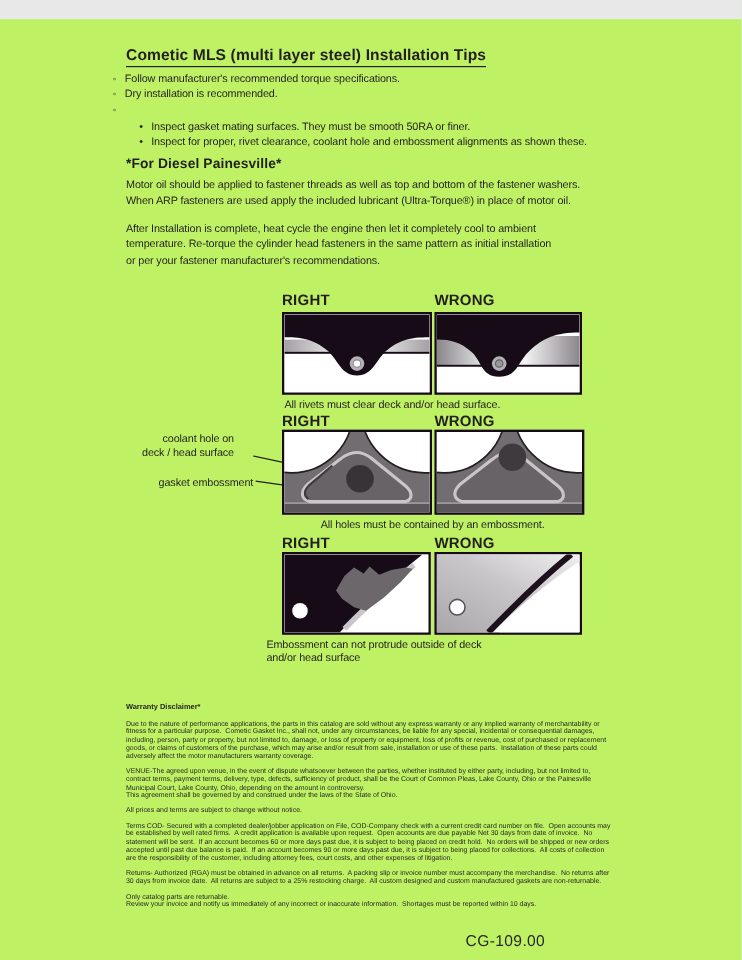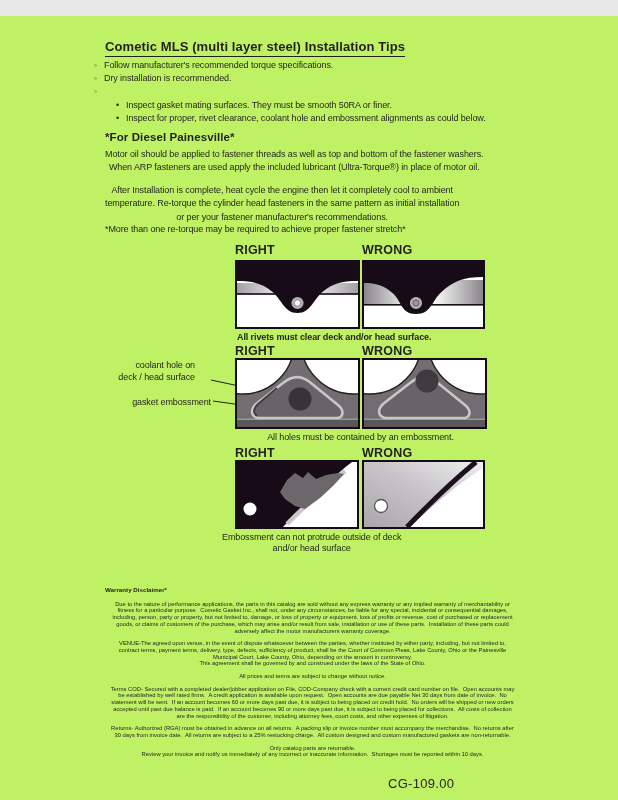--- a/index.html
+++ b/index.html
@@ -2,21 +2,21 @@
 <html><head>
 <meta charset="utf-8">
 <style>
   html,body{margin:0;padding:0;background:#e8e8e8;}
   .page{
     position:relative;width:618px;height:800px;background:#bef264;
     font-family:"Liberation Sans",sans-serif;color:#231f20;overflow:hidden;
     margin:16px auto;
   }
   .abs{position:absolute;}
-  .pre{white-space:pre;text-align:center;}
+  .pre{white-space:pre;}
   .title{
     font-size:13px;font-weight:bold;border-bottom:1.5px solid #231f20;
     padding-bottom:2px;letter-spacing:.1px;
   }
   .bullets{font-size:9px;line-height:13.2px;letter-spacing:-.1px;}
   .brow{display:flex;}
   .bmark{width:10px;flex:none;font-size:8px;}
   .sub .bmark{font-size:9px;}
   .sub{padding-left:22px;}
   .dheading{font-size:11.5px;font-weight:bold;letter-spacing:.1px;}
@@ -51,31 +51,30 @@
       </div>
     <div class="brow">
         <span class="bmark">◦</span>
       </div>
     <div class="brow sub">
         <span class="bmark">•</span>
         <span>Inspect gasket mating surfaces.  They must be smooth 50RA or finer.</span>
       </div>
     <div class="brow sub">
         <span class="bmark">•</span>
-        <span>Inspect for proper, rivet clearance, coolant hole and embossment alignments as could below.</span>
+        <span>Inspect for proper, rivet clearance, coolant hole and embossment alignments as shown these.</span>
       </div>
   </div>
 
   <div class="abs dheading" style="left:105px;top:115px;">*For Diesel Painesville*</div>
   <div class="abs body pre" style="left:105px;top:132px;">Motor oil should be applied to fastener threads as well as top and bottom of the fastener washers.
 When ARP fasteners are used apply the included lubricant (Ultra-Torque®) in place of motor oil.</div>
   <div class="abs body pre" style="left:105px;top:168px;">After Installation is complete, heat cycle the engine then let it completely cool to ambient
 temperature. Re-torque the cylinder head fasteners in the same pattern as initial installation
 or per your fastener manufacturer's recommendations.</div>
-  <div class="abs body" style="left:105px;top:207px;">*More than one re-torque may be required to achieve proper fastener stretch*</div>
 
   <div class="abs dlabel" style="left:235px;top:227px;width:125px;">RIGHT</div>
   <div class="abs dlabel" style="left:362px;top:227px;width:124px;">WRONG</div>
 
   <div class="abs dbox" style="left:235px;top:244px;">
     <svg width="121" height="65" viewBox="0 0 121 65">
       <defs>
         <linearGradient id="g1r" x1="0" y1="0" x2="1" y2="0">
           <stop offset="0" stop-color="#a39fa3"></stop>
             <stop offset="0.3" stop-color="#dedede"></stop>
@@ -102,21 +101,21 @@
         </linearGradient>
       </defs>
       <rect width="119" height="65" fill="#ffffff"></rect>
       <rect y="18" width="119" height="24.5" fill="url(#g1w)"></rect>
       <rect y="42" width="119" height="1.6" fill="#170b18"></rect>
       <path d="M0,0 H119 V15 C99,15 89,19.5 77.5,30 C67,39.5 67.5,52 52,52 C36.5,52 38,39 28.5,31 C20,23.5 12,21 0,21 Z" fill="#170b18"></path>
       <circle cx="52" cy="41" r="7" fill="#b3b0b3" stroke="#170b18" stroke-width="1.8"></circle>
       <circle cx="52" cy="41" r="3.1" fill="#9a979a" stroke="#5f5c5f" stroke-width="0.9"></circle>
     </svg>
   </div>
-  <div class="abs dcaption" style="left:237px;top:316px;font-weight:bold;">All rivets must clear deck and/or head surface.</div>
+  <div class="abs dcaption" style="left:237px;top:316px;">All rivets must clear deck and/or head surface.</div>
 
   <div class="abs dlabel" style="left:235px;top:328px;width:125px;">RIGHT</div>
   <div class="abs dlabel" style="left:362px;top:328px;width:125px;">WRONG</div>
 
   <div class="abs ann pre" style="left:84px;top:344px;width:111px;">coolant hole on
 deck / head surface</div>
   <div class="abs ann" style="left:100px;top:381px;width:111px;">gasket embossment</div>
   <svg class="abs" style="left:205px;top:358px;" width="95" height="40">
     <line x1="6" y1="6" x2="90" y2="24" stroke="#231f20" stroke-width="1"></line>
     <line x1="8" y1="27" x2="58" y2="34" stroke="#231f20" stroke-width="1"></line>

